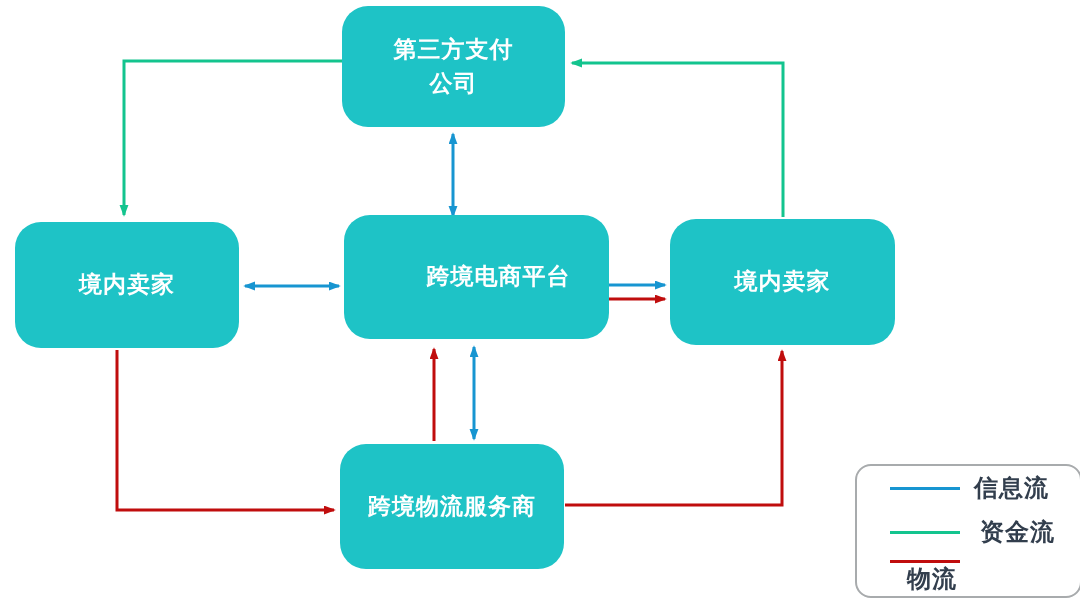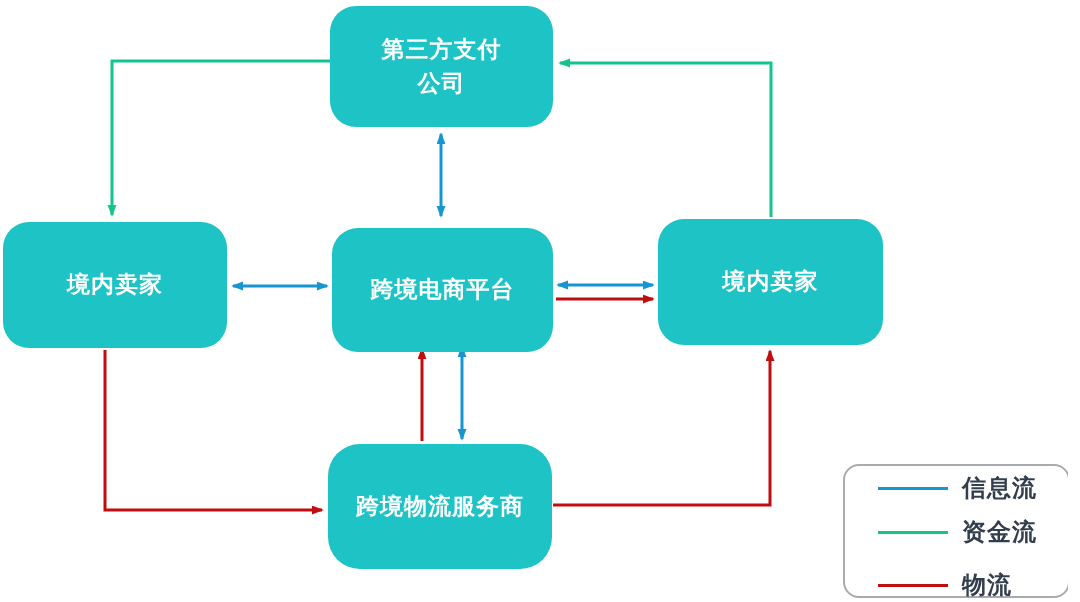--- a/index.html
+++ b/index.html
@@ -3,41 +3,42 @@
 <meta charset="utf-8">
 <style>
   html, body { margin: 0; padding: 0; }
   body { font-family: "Liberation Sans", "DejaVu Sans", sans-serif; }
   #stage {
     position: relative;
     width: 1068px;
     height: 602px;
     background: var(--bg, #ffffff);
     overflow: hidden;
+    margin-left: 12px;
   }
   .node {
     position: absolute;
     background: var(--node-fill, #1EC3C6);
     color: var(--node-text, #ffffff);
     border-radius: 26px;
     display: flex;
     align-items: center;
     justify-content: center;
     text-align: center;
     font-size: 23px;
     font-weight: 700;
     letter-spacing: 1px;
     white-space: pre-line;
     line-height: 1.45;
   }
   #node-payment   { left: 330px; top: 6px;   width: 223px; height: 121px; }
   #node-seller    { left: 3px;   top: 222px; width: 224px; height: 126px; text-align: right; }
-  #node-platform  { left: 332px; top: 228px; width: 221px; height: 124px; }
+  #node-platform  { left: 332px; top: 215px; width: 221px; height: 124px; padding-left: 44px; }
   #node-buyer     { left: 658px; top: 219px; width: 225px; height: 126px; }
-  #node-logistics { left: 328px; top: 444px; width: 224px; height: 125px; border-radius: 32px; }
+  #node-logistics { left: 328px; top: 444px; width: 224px; height: 125px; }
 
   #edges-svg {
     position: absolute;
     left: 0; top: 0;
     width: 1080px; height: 602px;
     pointer-events: none;
   }
   .edge { fill: none; stroke-width: 3; }
   .edge-info  { stroke: var(--info,  #1795D1); }
   .edge-funds { stroke: var(--funds, #13C48E); }
@@ -53,22 +54,22 @@
     background: var(--bg, #ffffff);
   }
   .legend-row {
     position: absolute;
     left: 33px;
     height: 26px;
     display: flex;
     align-items: center;
   }
   .legend-row-1 { top: 9px; }
-  .legend-row-2 { top: 53px; }
-  .legend-row-3 { top: 106px; }
+  .legend-row-2 { top: 53px; gap: 6px; }
+  .legend-row-3 { top: 94px; flex-direction: column; }
   .legend-line {
     width: 70px;
     height: 3px;
     margin-right: 14px;
     flex: 0 0 auto;
   }
   .legend-line-info  { background: var(--info,  #1795D1); }
   .legend-line-funds { background: var(--funds, #13C48E); }
   .legend-line-goods { background: var(--goods, #C00D0D); }
   .legend-label {

